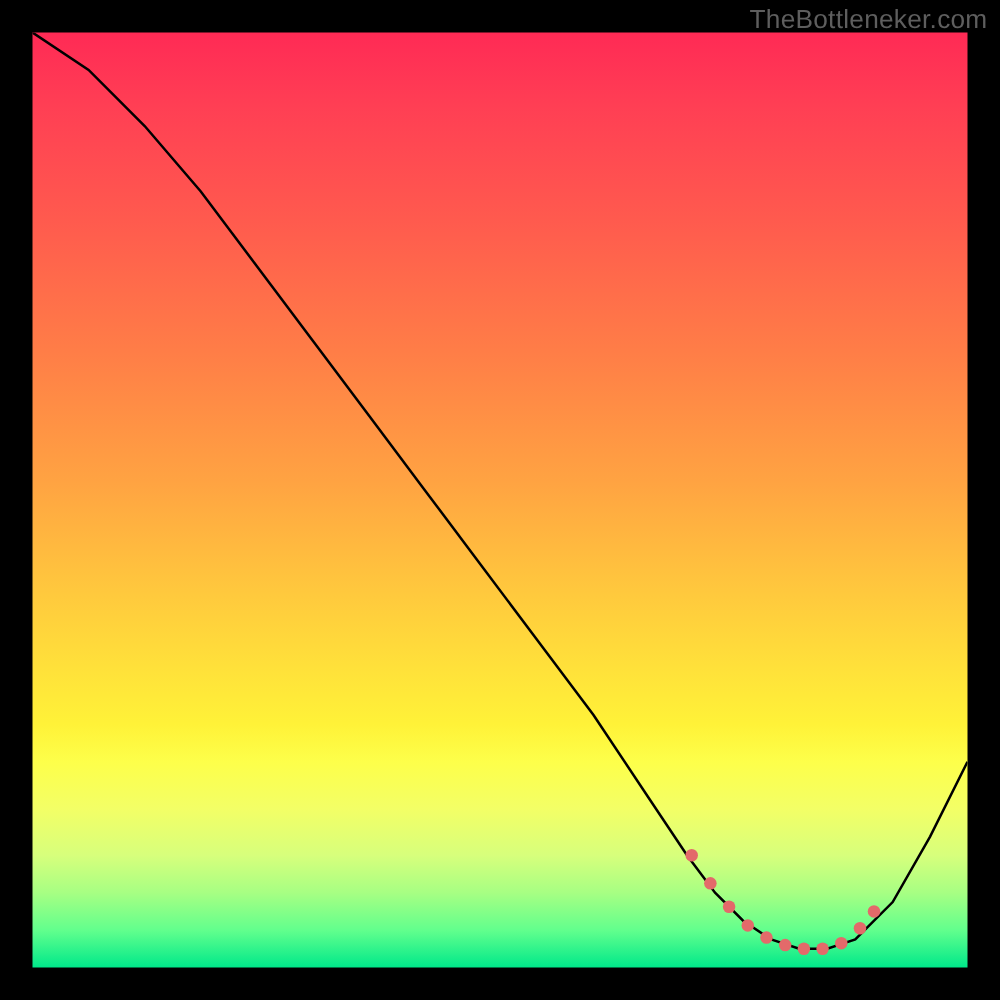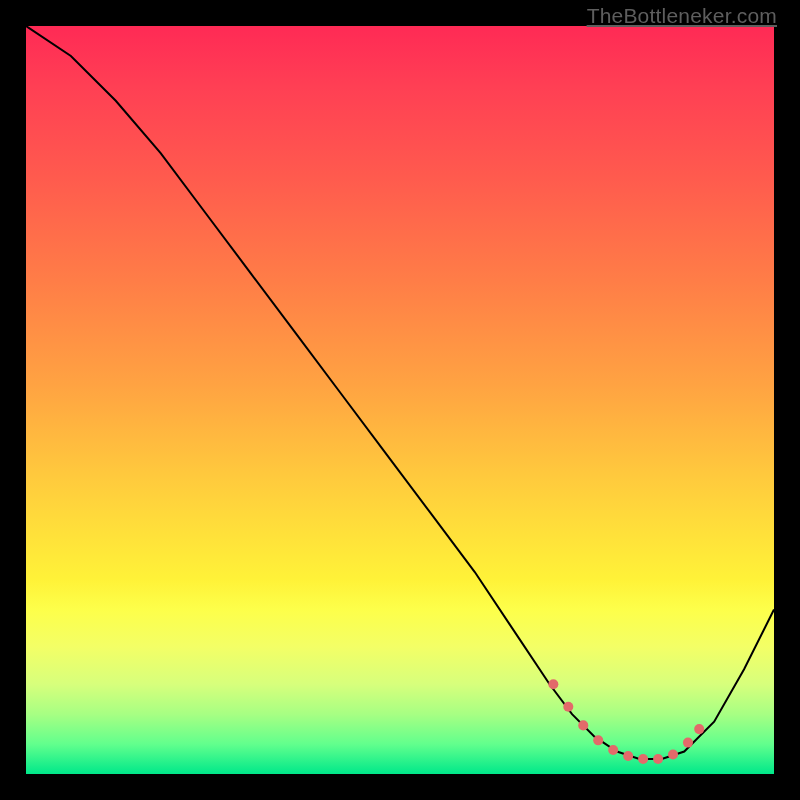--- a/index.html
+++ b/index.html
@@ -2,27 +2,26 @@
 <html><head>
 <meta charset="utf-8">
 <style>
   * { margin: 0; padding: 0; box-sizing: border-box; }
   html, body { width: 800px; height: 800px; overflow: hidden; }
   body { background: #000; position: relative; font-family: Arial, sans-serif; }
 
   .watermark {
     position: absolute;
     top: 4px;
-    right: 23px;
+    right: 10px;
     color: #5e5e5e;
     font-size: 21px;
     font-weight: 500;
     letter-spacing: 0.2px;
     z-index: 10;
-    text-decoration: underline;
   }
 
   .plot {
     position: absolute;
     left: 26px;
     top: 26px;
     width: 748px;
     height: 748px;
   }
 

